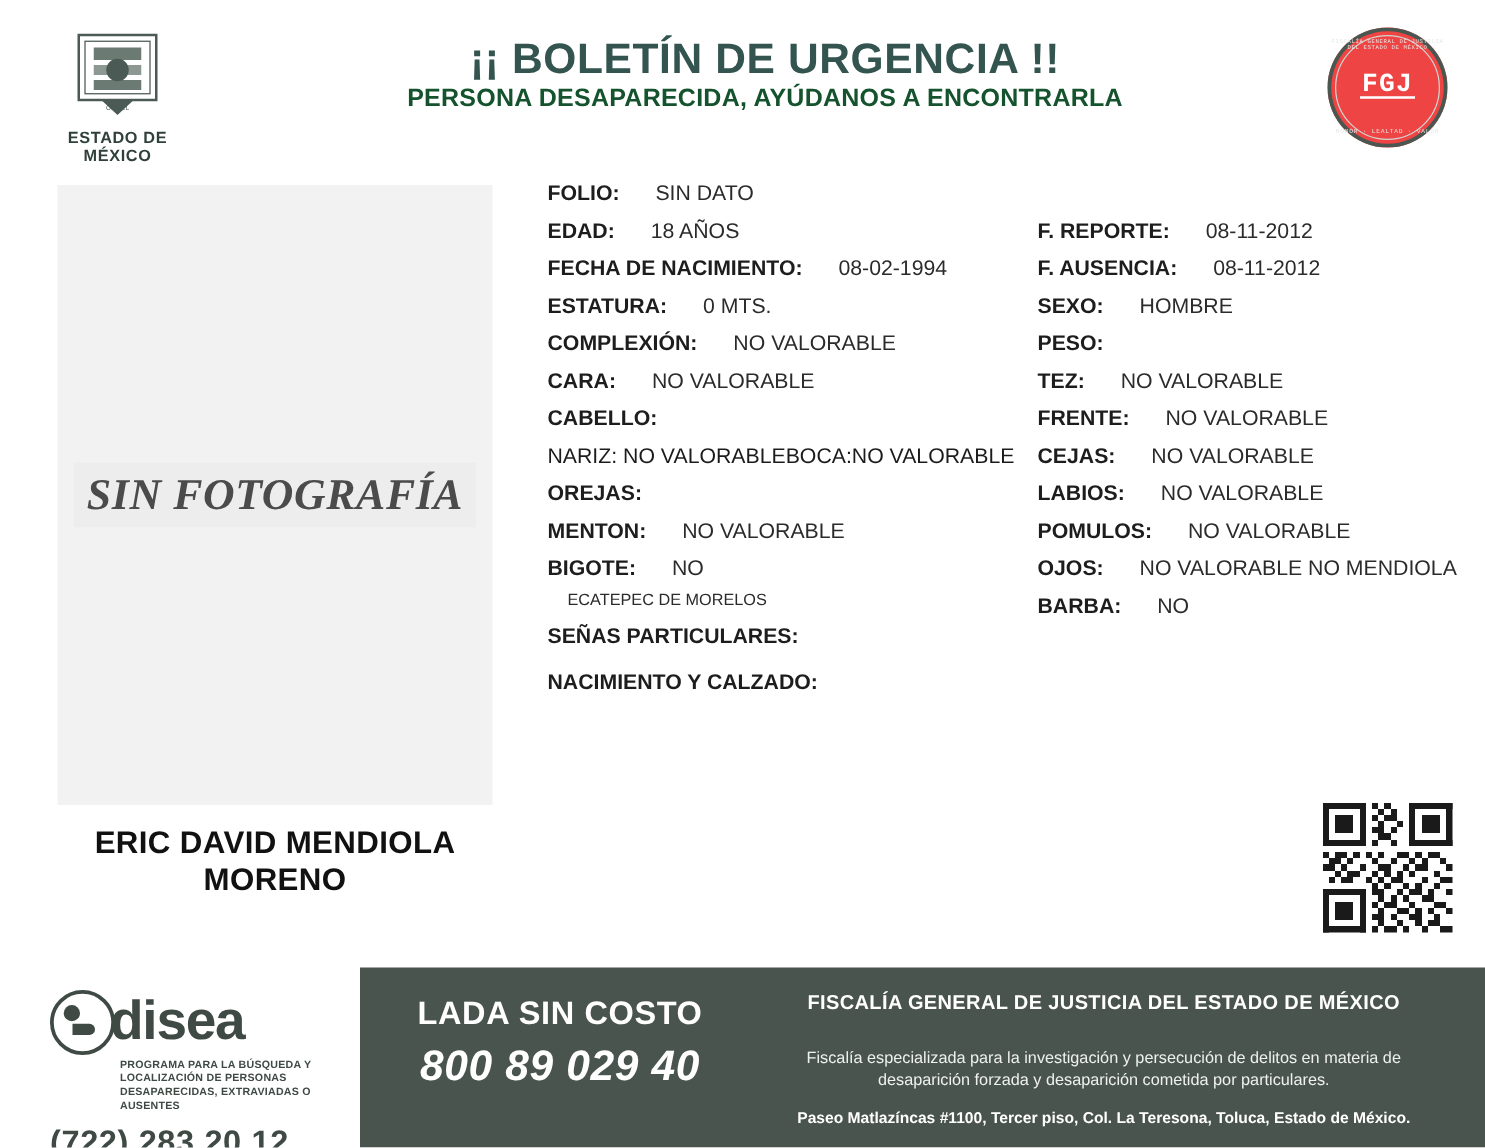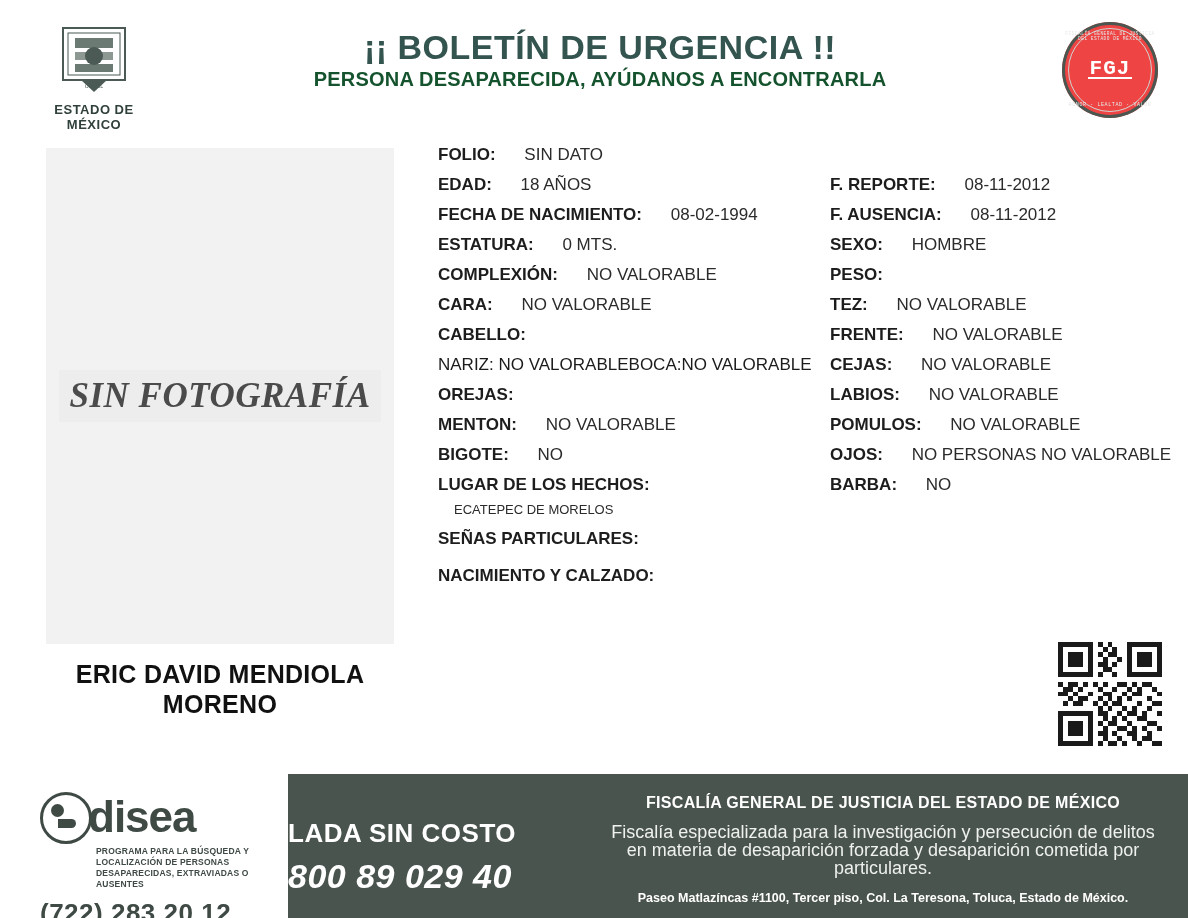--- a/index.html
+++ b/index.html
@@ -39,21 +39,21 @@
   .edomex-seal svg { display: block; }
   .edomex-caption {
     font-size: 13px;
     font-weight: bold;
     letter-spacing: 0.5px;
     color: #30403c;
     margin-top: 4px;
   }
   .title-block {
     position: absolute;
-    left: 220px;
+    left: 232px;
     top: 28px;
     width: 760px;
     text-align: center;
   }
   .title-main {
     font-size: 34px;
     font-weight: bold;
     color: #33544f;
     letter-spacing: 0.5px;
     line-height: 1.12;
@@ -280,22 +280,22 @@
     left: 288px;
     top: 774px;
     width: 900px;
     height: 144px;
     background: #4a544e;
     color: #ffffff;
     display: flex;
   }
   .band-left {
     width: 320px;
-    padding-top: 44px;
-    text-align: left;
+    padding-top: 21px;
+    text-align: center;
   }
   .band-lada {
     font-size: 26px;
     font-weight: bold;
     letter-spacing: 0.5px;
   }
   .band-phone {
     font-size: 34px;
     font-weight: bold;
     margin-top: 8px;
@@ -306,23 +306,23 @@
     flex: 1;
     padding: 20px 30px 0 0;
     text-align: center;
   }
   .band-title {
     font-size: 16px;
     font-weight: bold;
     letter-spacing: 0.3px;
   }
   .band-desc {
-    font-size: 18px;
+    font-size: 13px;
     line-height: 18px;
-    margin-top: 11px;
+    margin-top: 25px;
     color: #eef1ef;
     text-align: center;
   }
   .band-addr {
     font-size: 12.5px;
     font-weight: bold;
     line-height: 18px;
     margin-top: 12px;
   }
 </style>
@@ -412,23 +412,20 @@
     </div>
     <div class="field">
       <span class="lbl">MENTON:</span>
       <span class="val">NO VALORABLE</span>
     </div>
     <div class="field">
       <span class="lbl">BIGOTE:</span>
       <span class="val">NO</span>
     </div>
 
-    <div class="field">
-      <span class="lbl">LUGAR DE LOS HECHOS:</span>
-    </div>
     <div class="sub-val">ECATEPEC DE MORELOS</div>
 
     <div class="field tall">
       <span class="lbl">SEÑAS PARTICULARES:</span>
       <span class="val"></span>
     </div>
     <div class="field tall">
       <span class="lbl">NACIMIENTO Y CALZADO:</span>
       <span class="val"></span>
     </div>
@@ -466,21 +463,21 @@
     <div class="field">
       <span class="lbl">LABIOS:</span>
       <span class="val">NO VALORABLE</span>
     </div>
     <div class="field">
       <span class="lbl">POMULOS:</span>
       <span class="val">NO VALORABLE</span>
     </div>
     <div class="field">
       <span class="lbl">OJOS:</span>
-      <span class="val">NO PERSONAS NO VALORABLE</span>
+      <span class="val">NO VALORABLE NO MENDIOLA</span>
     </div>
     <div class="field">
       <span class="lbl">BARBA:</span>
       <span class="val">NO</span>
     </div>
   </div>
 </div>
 
 <div class="qr">
   <svg width="104" height="104" viewBox="0 0 21 21" shape-rendering="crispEdges" aria-hidden="true">

